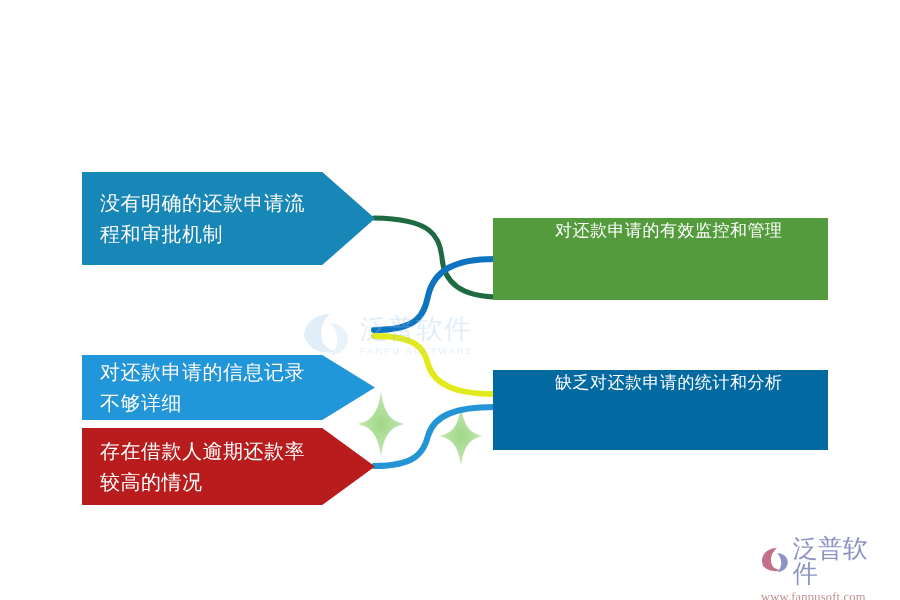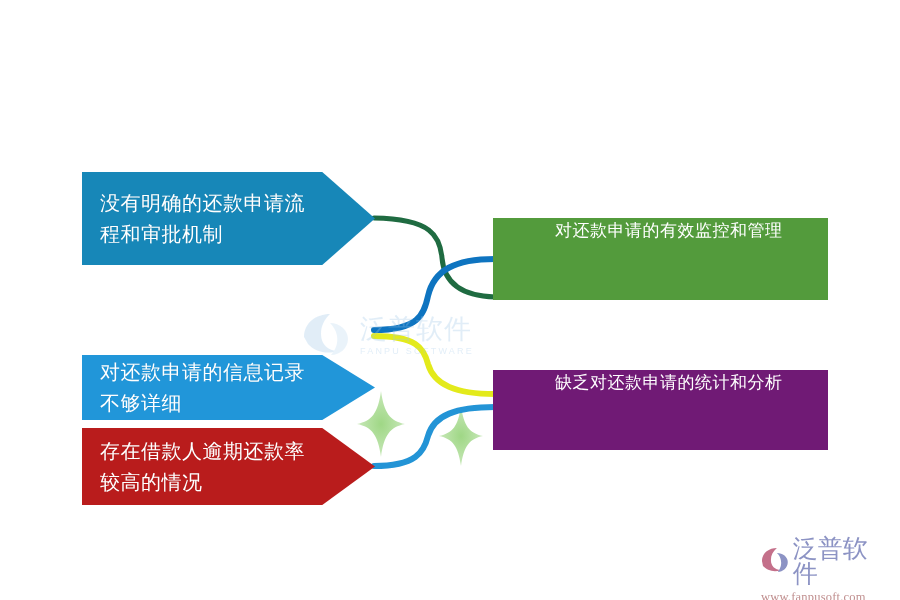--- a/index.html
+++ b/index.html
@@ -190,21 +190,21 @@
     </div>
 
     <div class="arrow-node" style="left:82px; top:428px; width:293px; height:77px; background:#b91c1c;">
       <div class="node-text">存在借款人逾期还款率较高的情况</div>
     </div>
 
     <div class="box-node" style="left:493px; top:218px; width:335px; height:82px; background:#539b3c;">
       <div class="node-text">对还款申请的有效监控和管理</div>
     </div>
 
-    <div class="box-node" style="left:493px; top:370px; width:335px; height:80px; background:#701a75;">
+    <div class="box-node" style="left:493px; top:370px; width:335px; height:80px; background:#0369a1;">
       <div class="node-text">缺乏对还款申请的统计和分析</div>
     </div>
 
   </div>
 
   <div class="layer" id="logo-layer">
     <div id="logo">
       <div class="logo-row">
         <svg width="30" height="30" viewBox="0 0 30 30">
           <path d="M2 15 C 2 7, 9 2, 17 2 C 13 6, 11 9, 11 14 C 11 20, 15 24, 21 24 C 14 27, 7 24, 3 20 Z" fill="#c4708a"></path>

